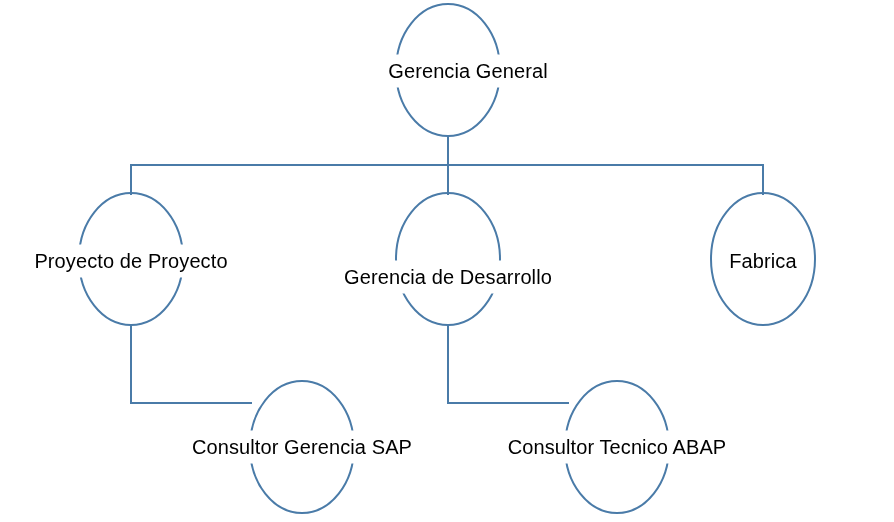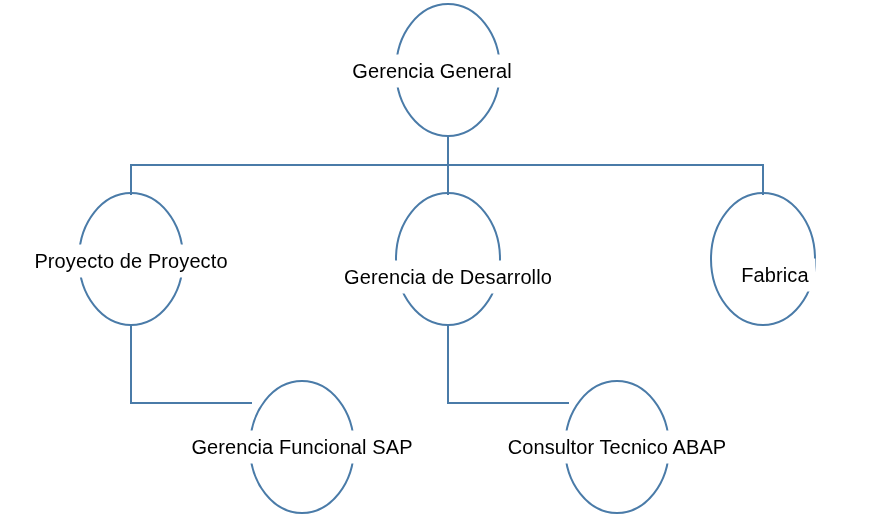--- a/index.html
+++ b/index.html
@@ -73,25 +73,25 @@
       <ellipse cx="448" cy="259" rx="52" ry="66"></ellipse>
 
       <ellipse cx="763" cy="259" rx="52" ry="66"></ellipse>
 
       <ellipse cx="302" cy="447" rx="52" ry="66"></ellipse>
 
       <ellipse cx="617" cy="447" rx="52" ry="66"></ellipse>
     </g>
   </svg>
 
-  <div class="node-label" style="left:432px; top:71px;">Gerencia General</div>
+  <div class="node-label" style="left:468px; top:71px;">Gerencia General</div>
 
   <div class="node-label" style="left:131px; top:261px;">Proyecto de Proyecto</div>
 
   <div class="node-label" style="left:448px; top:261px;margin-top:16px;">Gerencia de Desarrollo</div>
 
-  <div class="node-label" style="left:763px; top:275px;margin-left:12px;">Fabrica</div>
+  <div class="node-label" style="left:763px; top:261px;">Fabrica</div>
 
-  <div class="node-label" style="left:302px; top:447px;">Gerencia Funcional SAP</div>
+  <div class="node-label" style="left:302px; top:447px;">Consultor Gerencia SAP</div>
 
   <div class="node-label" style="left:617px; top:447px;text-align:right;">Consultor Tecnico ABAP</div>
 
 </div>
 
 </body></html>

